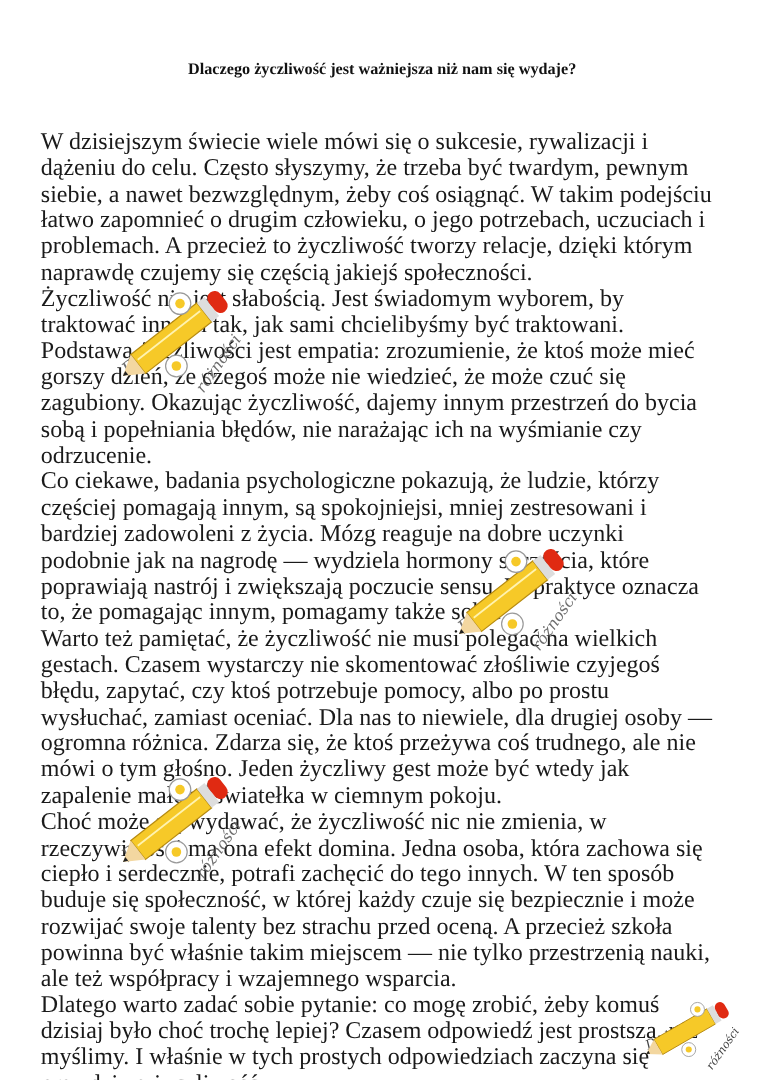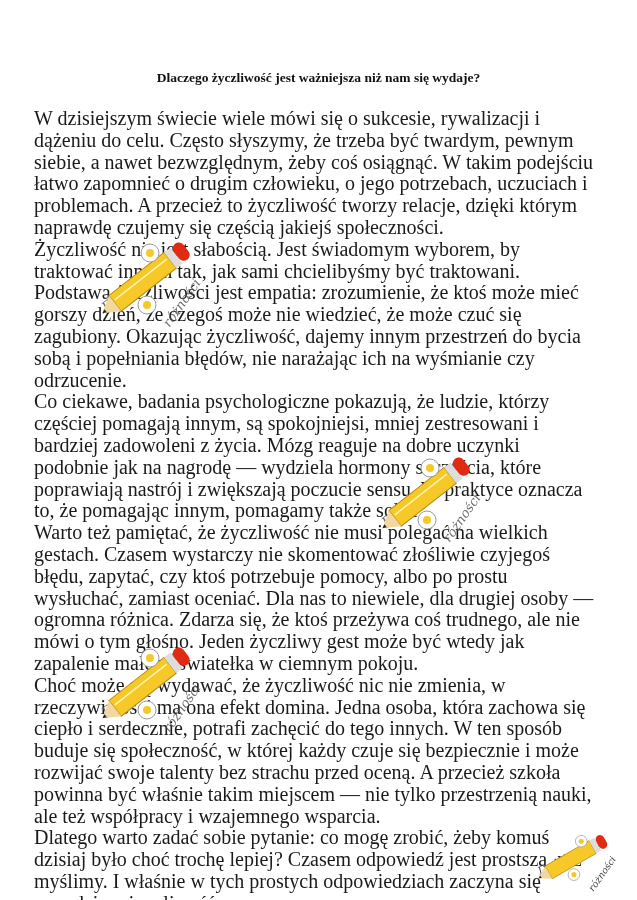--- a/index.html
+++ b/index.html
@@ -1,20 +1,20 @@
 <!DOCTYPE html>
 <html><head>
 <meta charset="utf-8">
 <style>
   html, body { margin:0; padding:0; background:#ffffff; }
   body { width:637px; height:900px; position:relative; overflow:hidden; }
   .page { position:absolute; left:0; top:0; width:637px; height:900px; background:#fff; }
   .title {
     position:absolute; left:0; top:50px; width:637px; text-align:center;
-    font-family:"Liberation Serif", serif; font-weight:bold; font-size:13.5px; color:#111;margin-top:20px;
+    font-family:"Liberation Serif", serif; font-weight:bold; font-size:13.5px; color:#111;
   }
   .body {
     position:absolute; left:34px; top:108px; width:560px;
     font-family:"Liberation Serif", serif; font-size:20px; line-height:21.8px; color:#1a1a1a;
   }
   .para { margin:0; }
   .wm { position:absolute; width:120px; height:110px; pointer-events:none; }
   .wm svg { width:100%; height:100%; }
 </style>
 </head>

